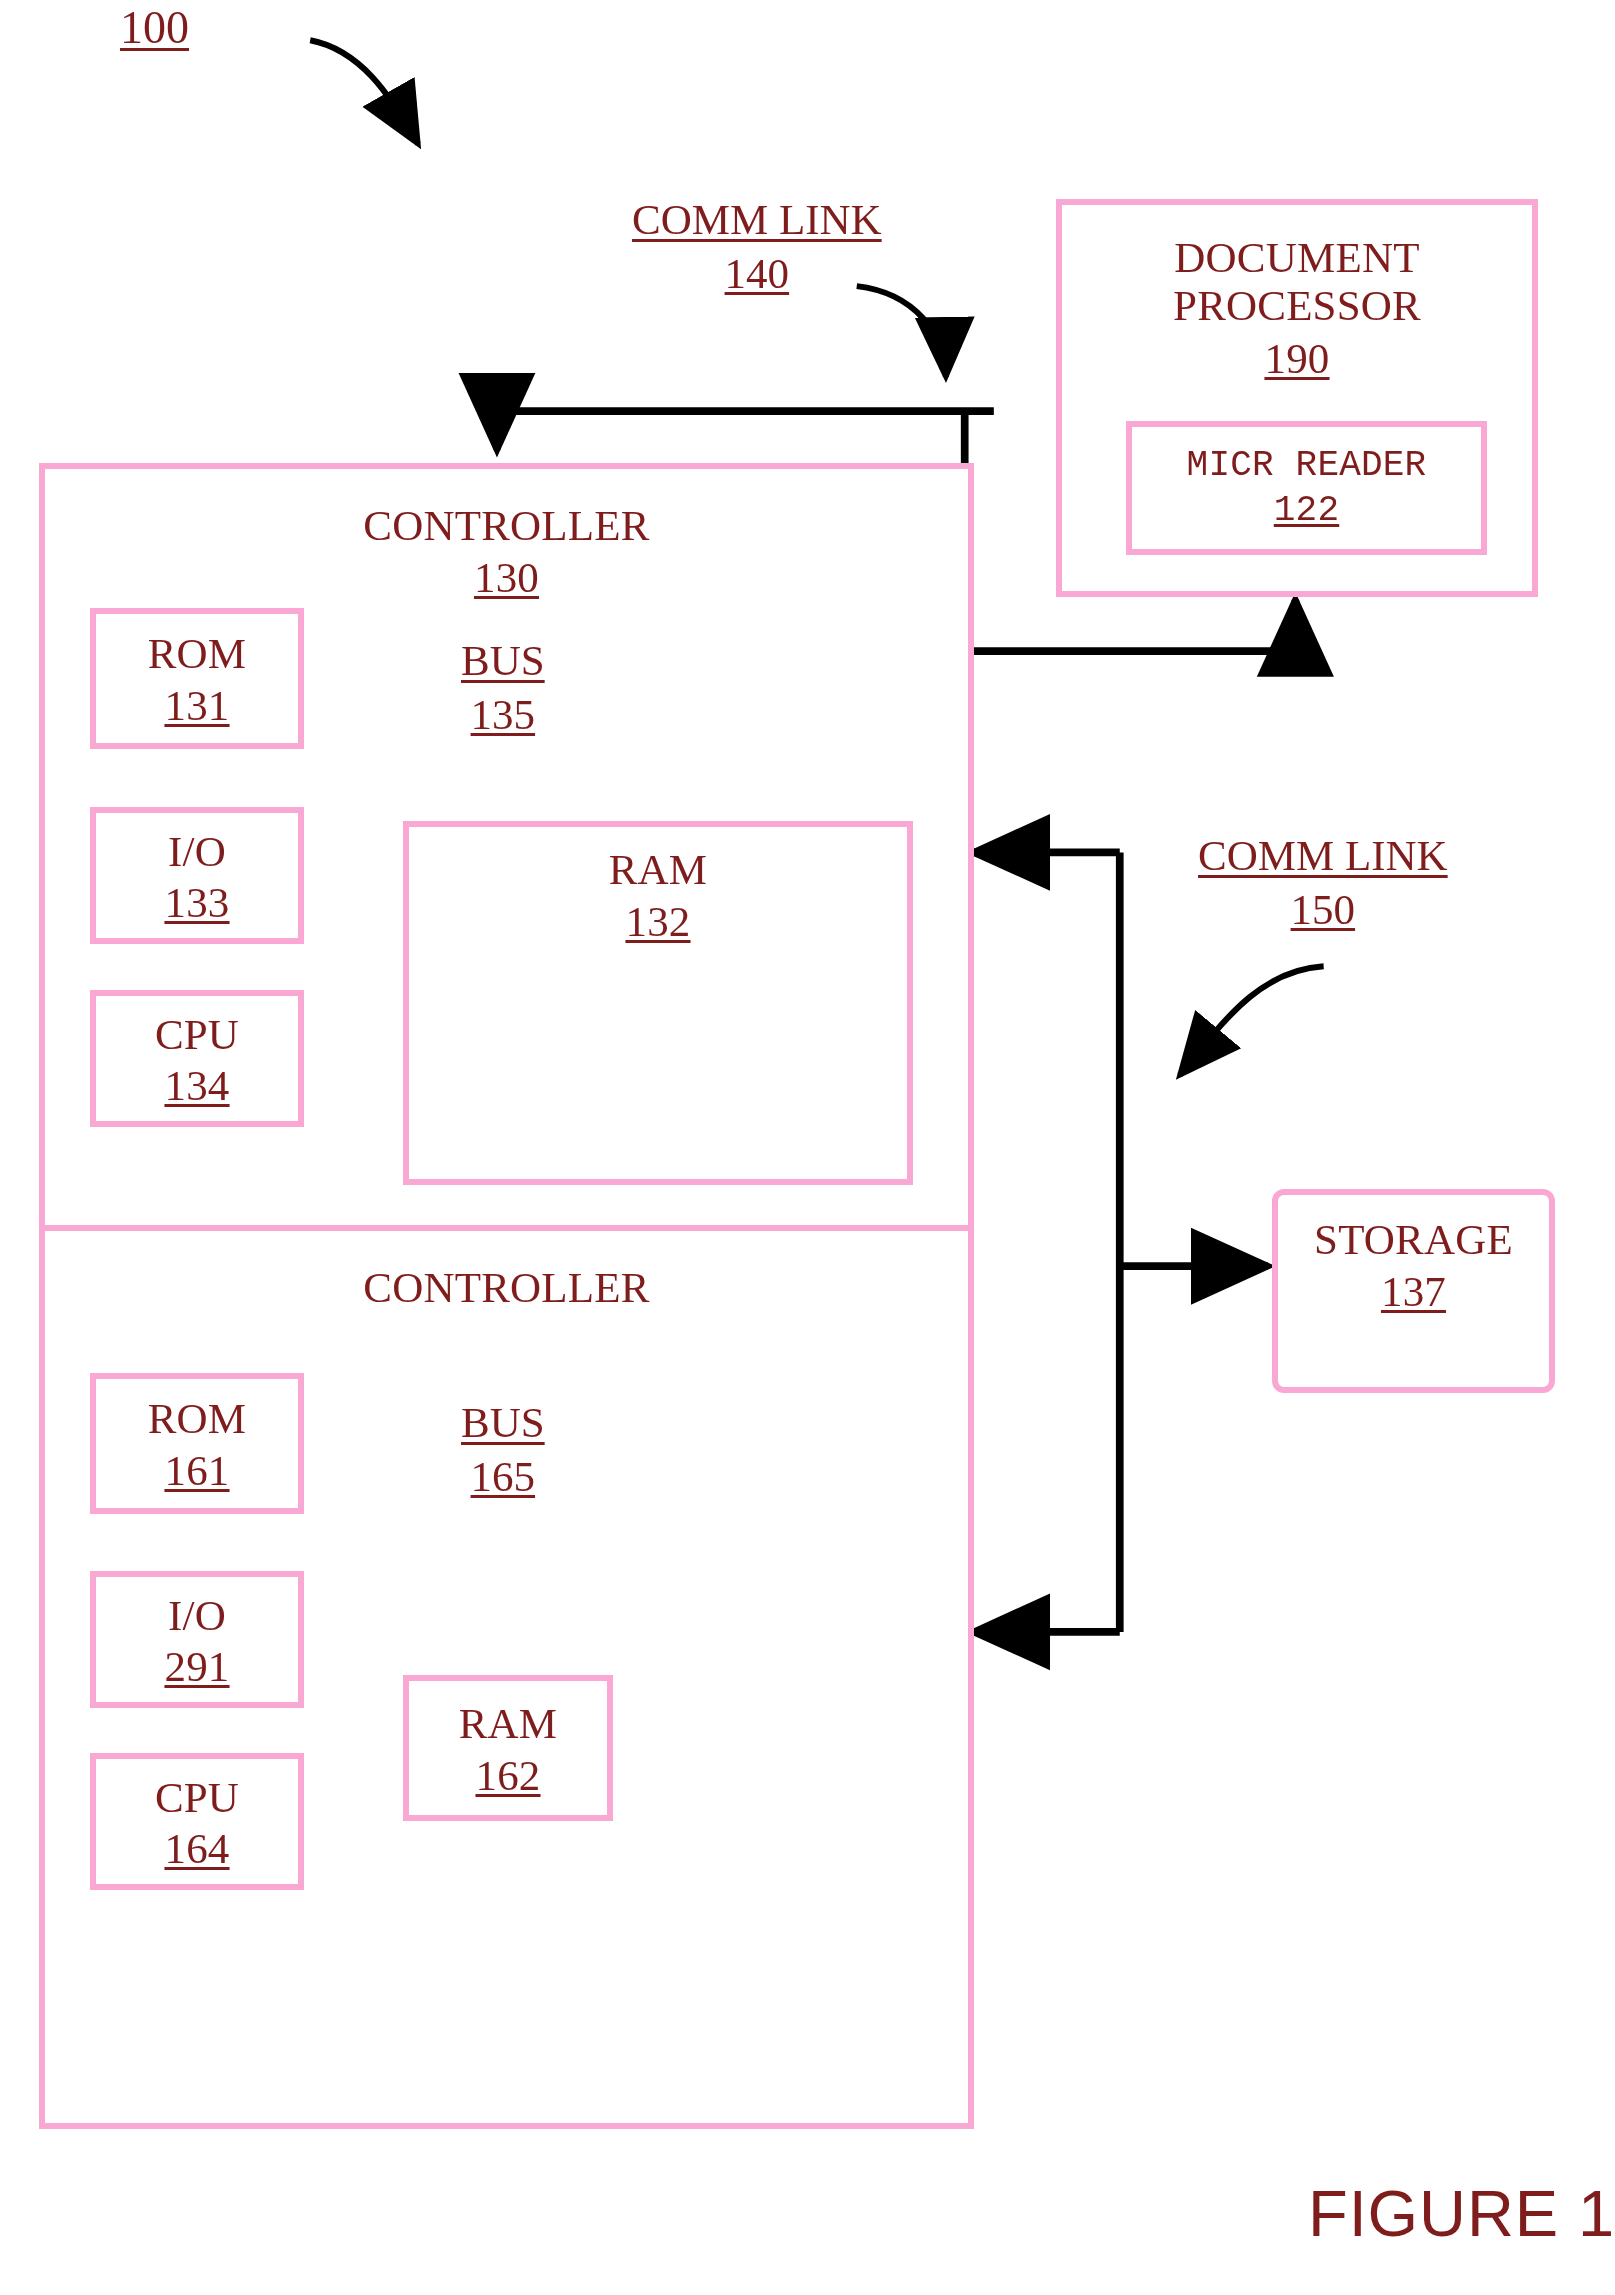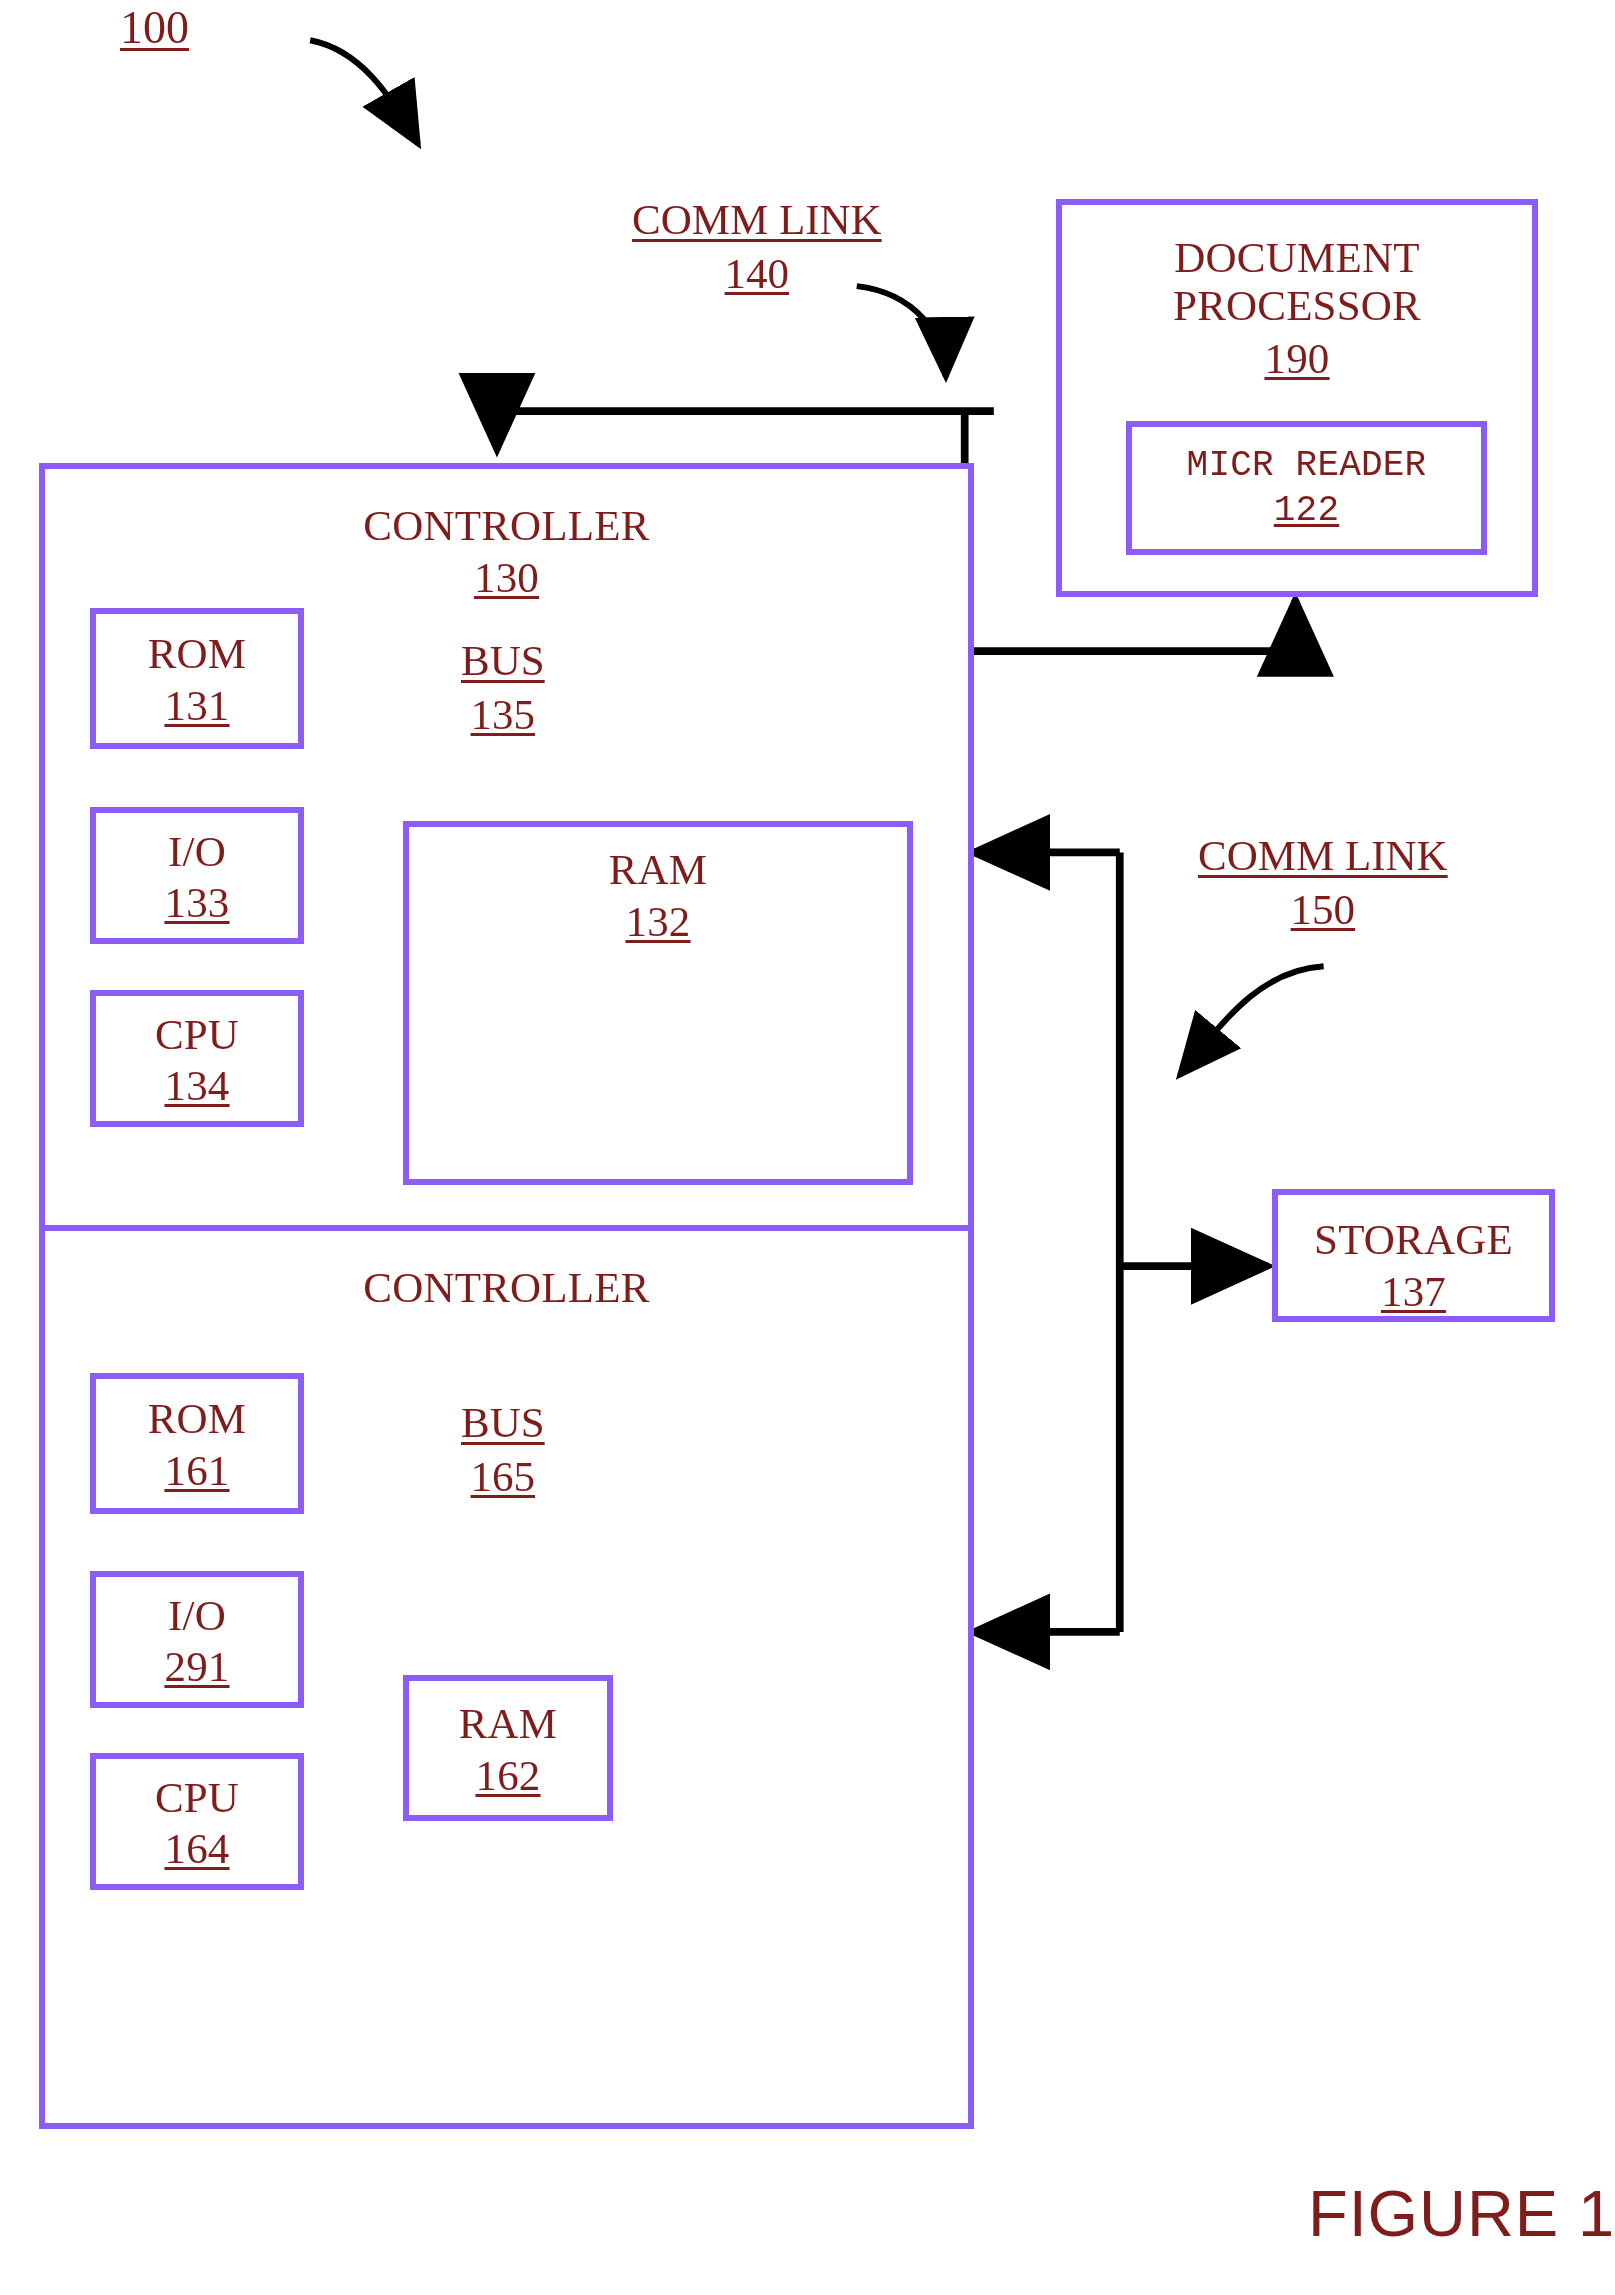--- a/index.html
+++ b/index.html
@@ -15,21 +15,21 @@
     background: #ffffff;
     overflow: hidden;
     font-family: "Liberation Serif", "DejaVu Serif", serif;
     color: #7f1d1d;
   }
 
   
   .box {
     position: absolute;
     box-sizing: border-box;
-    border: 6px solid #8b5cf6;
+    border: 6px solid #f9a8d4;
     background: #fff;
   }
 
   .box-label {
     position: absolute;
     left: 0;
     right: 0;
     text-align: center;
     line-height: 1.12;
     font-weight: 400;
@@ -188,21 +188,21 @@
       <span class="ref" style="margin-top:3.4px;">132</span>
     </div>
 
   </div>
 
   <div class="callout" style="left:1198px; top:831px; font-size:43px;">
     <span class="top-line">COMM LINK</span>
     <span class="ref" style="margin-top:5.1px;">150</span>
   </div>
 
-  <div class="box" style="left:1272px; top:1189px; width:283px; height:133px;">
+  <div class="box" style="left:1272px; top:1189px; width:283px; height:204px;border-radius:12px;">
     <div class="box-label" style="top:21.4px; font-size:43px;">
       <span>STORAGE</span>
       <span class="ref" style="margin-top:3.4px;">137</span>
     </div>
   </div>
 
   <div class="box" style="left:39px; top:1225px; width:935px; height:904px;">
     <div class="box-label" style="top:33px; font-size:43px;">
       <span>CONTROLLER</span>
     </div>

